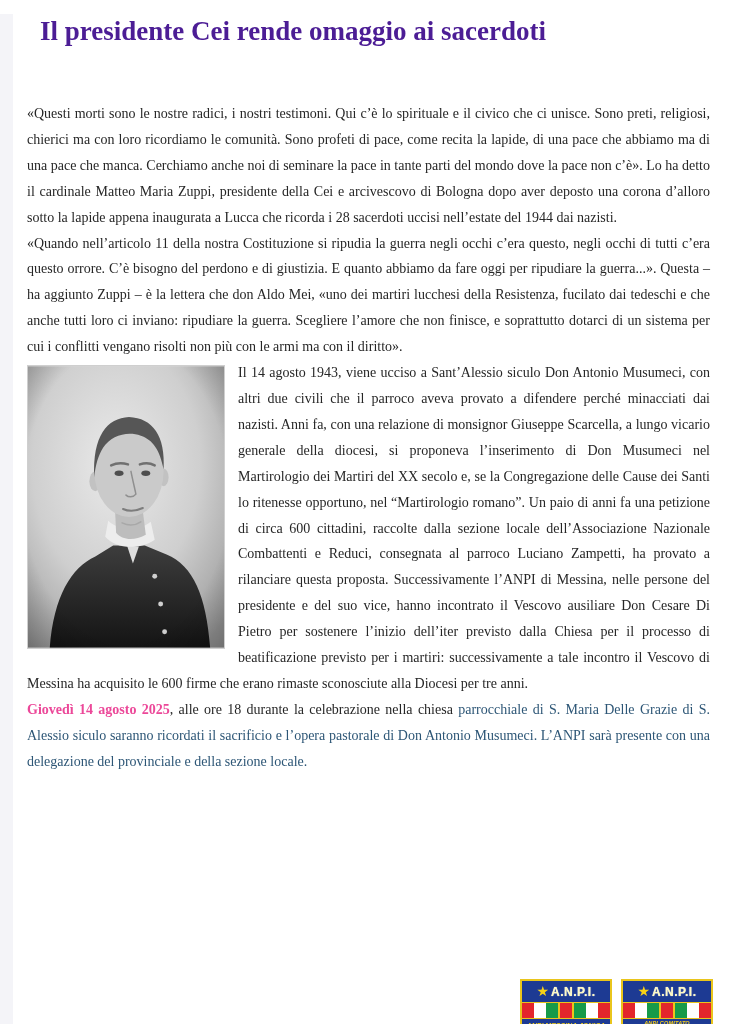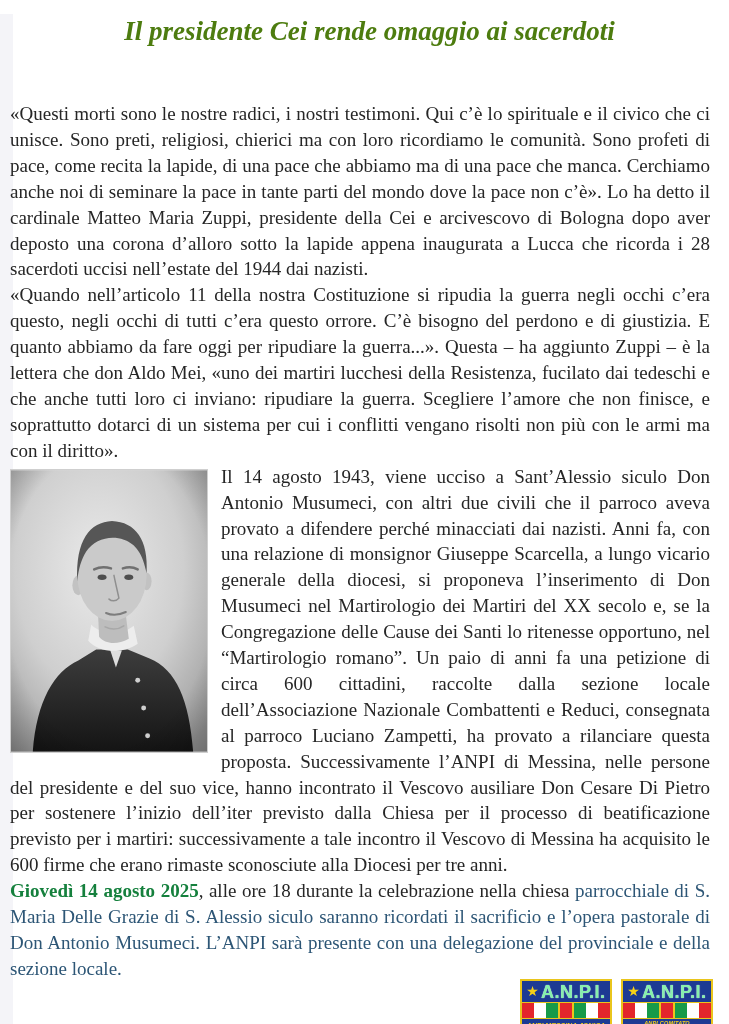--- a/index.html
+++ b/index.html
@@ -7,52 +7,52 @@
   body {
     width:729px; height:1024px; background:#ffffff; overflow:hidden;
     font-family:"Liberation Serif", serif;
   }
   .page { position:relative; width:729px; height:1024px; background:#ffffff; }
   .edge-strip {
     position:absolute; left:0; top:0; width:13px; height:100%;
     background:#f4f4f8;
   }
   .title {
-    margin:14px 30px 0 40px; text-align:center;
-    font-style:italic; font-weight:bold; font-size:27px; line-height:1.26;
-    color:#4d7c0f;
+    margin:14px 30px 0 40px; text-align:left;
+    font-weight:bold; font-size:27px; line-height:1.26;
+    color:#4c1d95;
   }
   .title .tline { display:block; }
   .body-text {
-    position:absolute; left:10px; right:19px; top:87px;
-    color:#262626; font-size:19px; line-height:25.9px; text-align:justify;
+    position:absolute; left:27px; right:19px; top:87px;
+    color:#262626; font-size:14px; line-height:25.9px; text-align:justify;
   }
   .para { margin:0; }
   .photo {
     float:left; width:198px; height:284px; margin:5px 13px 3px 0;
     border:1px solid #cfcfcf; background:#d6d6d6; display:block;
   }
   .photo svg { display:block; width:100%; height:100%; }
   .blue-text { color:#2d5676; }
-  .event-date { font-weight:bold; color:#15803d; }
+  .event-date { font-weight:bold; color:#ec4899; }
   .logos {
     position:absolute; right:16px; bottom:3px; display:flex; gap:9px;
   }
   .anpi-logo {
     width:92px; height:56px; background:#1d3a93; border:2px solid #e9c51c;
     display:flex; flex-direction:column; overflow:hidden;
   }
   .anpi-top {
     height:21px; display:flex; align-items:center; justify-content:center; gap:2px;
     flex:0 0 auto;
   }
   .star { color:#f7d117; font-size:14px; line-height:1; }
   .acro {
-    color:#86efac; font-family:"Liberation Sans", sans-serif;
-    font-weight:bold; font-size:18px; letter-spacing:.5px; line-height:1;
+    color:#fef9c3; font-family:"Liberation Sans", sans-serif;
+    font-weight:bold; font-size:12px; letter-spacing:.5px; line-height:1;
     text-shadow:0 0 1px #ffffff;
   }
   .anpi-stripes {
     height:17px; flex:0 0 auto; display:flex;
     border-top:1px solid #e9c51c; border-bottom:1px solid #e9c51c;
   }
   .anpi-stripes .s { height:100%; }
   .s-red   { background:#e3262c; width:13.5%; }
   .s-white { background:#ffffff; width:13.5%; }
   .s-green { background:#169a49; width:13.5%; }

